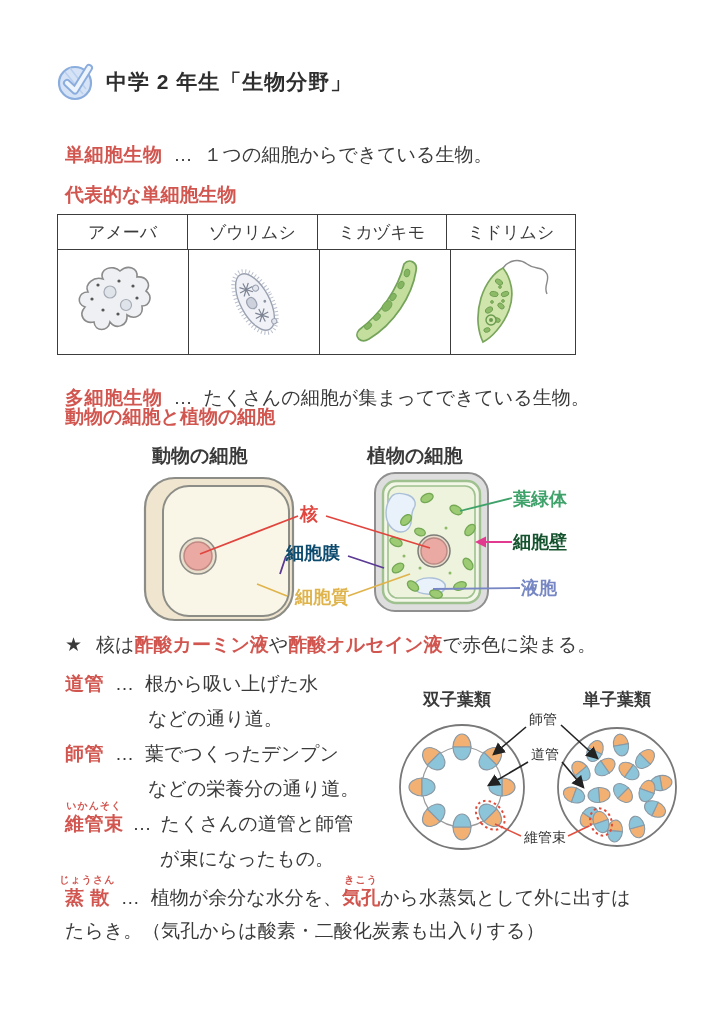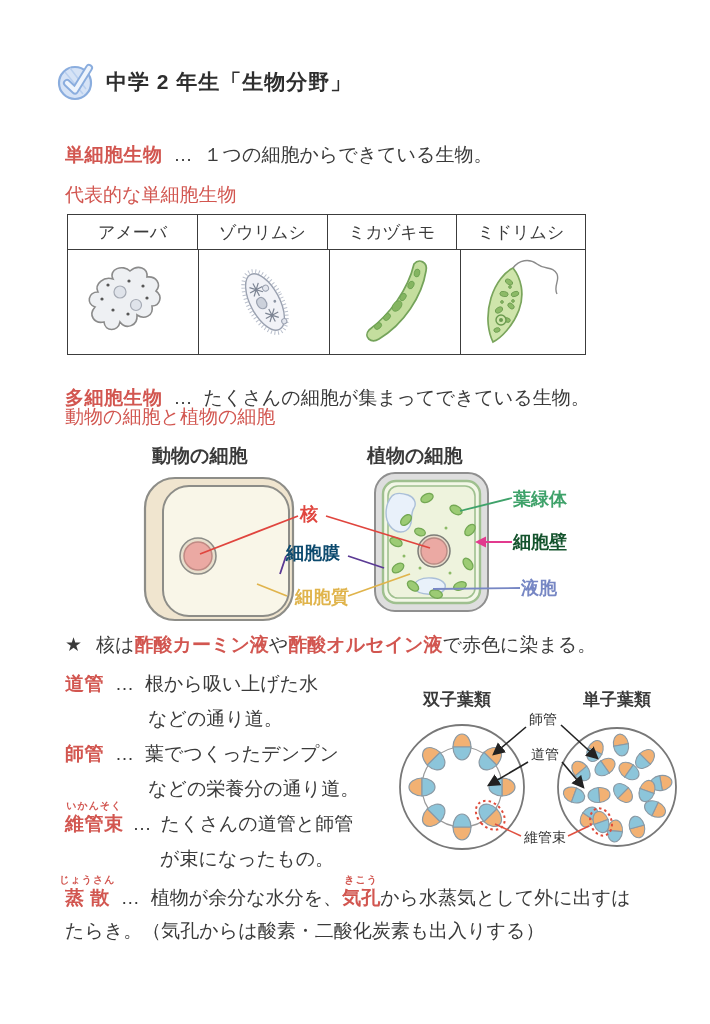--- a/index.html
+++ b/index.html
@@ -13,24 +13,24 @@
   .line { position:absolute; display:flex; align-items:baseline; white-space:nowrap; font-size:19px; font-weight:500; line-height:24px; }
   .red  { color:#d25650; font-weight:700; }
   .sep  { margin:0 11px; color:#3a3a3a; font-weight:500; }
   .term { letter-spacing:0.5px; }
   .rel  { position:relative; }
   .furi {
     position:absolute; top:-11px; left:50%; transform:translateX(-50%);
     font-size:10px; line-height:10px; font-weight:700; color:#d25650;
     letter-spacing:1px; white-space:nowrap;
   }
-  .heading { position:absolute; font-size:19px; font-weight:400; color:#d25650; white-space:nowrap; }
+  .heading { position:absolute; font-size:19px; font-weight:700; color:#d25650; white-space:nowrap; }
   .page-title { font-size:21px; font-weight:700; color:#2e2e2e; letter-spacing:1px; }
   .org-table {
-    position:absolute; left:67px; top:214px; width:519px;
+    position:absolute; left:57px; top:214px; width:519px;
     border:1.8px solid #3c3c3c;
   }
   .ot-row { display:grid; grid-template-columns:repeat(4,1fr); }
   .ot-hcell {
     height:35px; display:flex; align-items:center; justify-content:center;
     font-size:17px; font-weight:500; border-bottom:1.8px solid #3c3c3c;
   }
   .ot-cell { height:104px; display:flex; align-items:center; justify-content:center; }
   .ot-hcell + .ot-hcell, .ot-cell + .ot-cell { border-left:1.8px solid #3c3c3c; }
   .cell-diagram { position:absolute; left:0; top:440px; width:568px; height:195px; }

